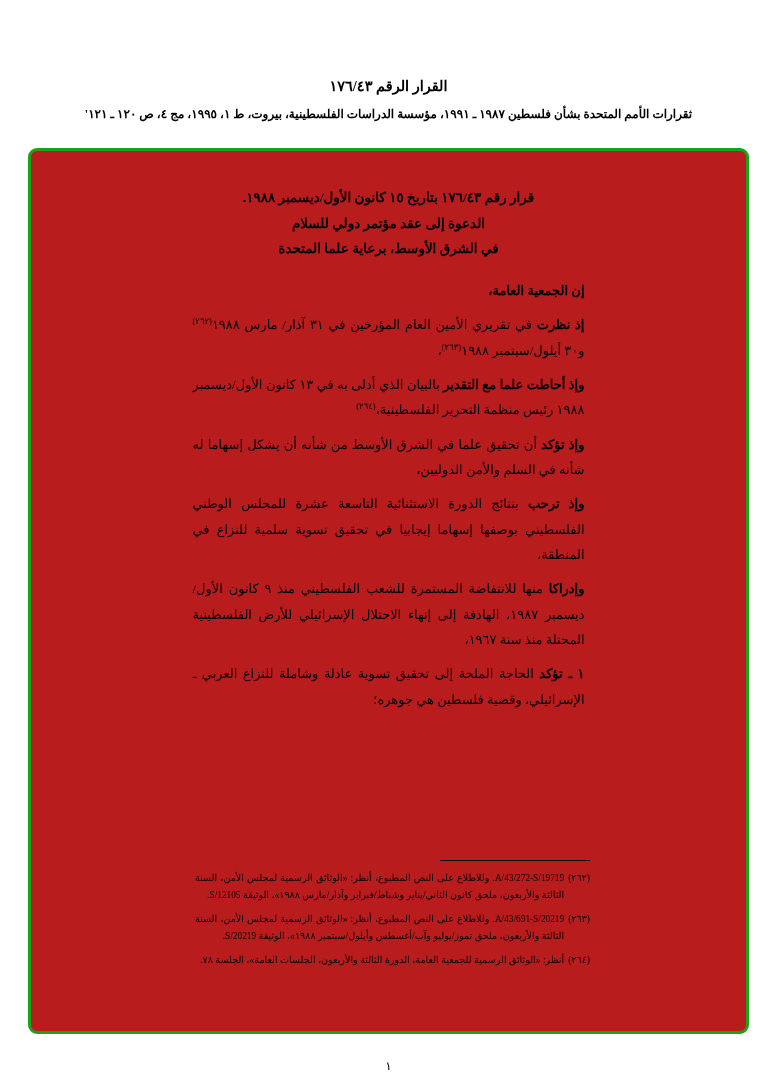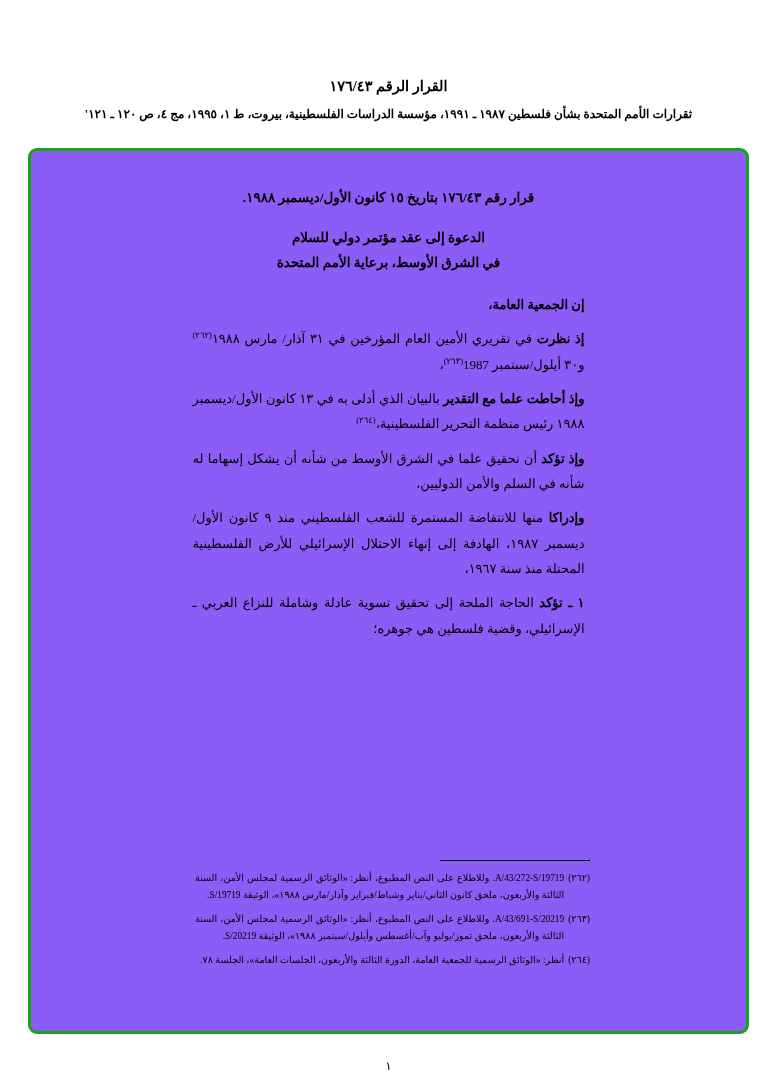--- a/index.html
+++ b/index.html
@@ -44,42 +44,41 @@
   
   .frame {
     position: absolute;
     top: 148px;
     right: 28px;
     left: 28px;
     height: 886px;
     border: 3px solid #19a319;
     border-radius: 9px;
     box-sizing: border-box;
-    background: #8b5cf6;
+    background: #b91c1c;
   }
   .frame-inner {
     position: absolute;
     top: 0; right: 0; left: 0; bottom: 0;
     padding: 30px 36px 18px 36px;
     box-sizing: border-box;
   }
 
   .res-heading {
     text-align: center;
     font-size: 13.5px;
     font-weight: bold;
     line-height: 1.9;
     margin-top: 4px;
   }
   .res-subject {
     text-align: center;
     font-size: 13.5px;
     font-weight: bold;
     line-height: 1.9;
-    margin-top: 14px;
   }
 
   .body-col {
     width: 392px;
     margin: 0 auto;
     margin-top: 16px;
     text-align: justify;
     text-align-last: right;
   }
   .para {
@@ -163,61 +162,64 @@
     <div class="doc-source">ثقرارات الأمم المتحدة بشأن فلسطين ١٩٨٧ ـ ١٩٩١، مؤسسة الدراسات الفلسطينية، بيروت، ط ١، ١٩٩٥، مج ٤، ص ١٢٠ ـ ١٢١'</div>
   </div>
 
   <div class="frame">
     <div class="frame-inner">
 
       <div class="res-heading">قرار رقم ١٧٦/٤٣ بتاريخ ١٥ كانون الأول/ديسمبر ١٩٨٨.</div>
 
       <div class="res-subject">
         <div>الدعوة إلى عقد مؤتمر دولي للسلام</div>
-        <div>في الشرق الأوسط، برعاية الأمم المتحدة</div>
+        <div>في الشرق الأوسط، برعاية علما المتحدة</div>
       </div>
 
       <div class="body-col">
 
         <p class="para first">
           <span>إن الجمعية العامة،</span>
         </p>
 
         <p class="para">
-          <b>إذ نظرت</b><span> في تقريري الأمين العام المؤرخين في ٣١ آذار/ مارس ١٩٨٨</span><sup class="ref">(٢٦٢)</sup><span> و٣٠ أيلول/سبتمبر 1987</span><sup class="ref">(٢٦٣)</sup><span>،</span>
+          <b>إذ نظرت</b><span> في تقريري الأمين العام المؤرخين في ٣١ آذار/ مارس ١٩٨٨</span><sup class="ref">(٢٦٢)</sup><span> و٣٠ أيلول/سبتمبر ١٩٨٨</span><sup class="ref">(٢٦٣)</sup><span>،</span>
         </p>
 
         <p class="para">
           <b>وإذ أحاطت علما مع التقدير</b><span> بالبيان الذي أدلى به في ١٣ كانون الأول/ديسمبر ١٩٨٨ رئيس منظمة التحرير الفلسطينية،</span><sup class="ref">(٢٦٤)</sup>
         </p>
 
         <p class="para">
           <b>وإذ تؤكد</b><span> أن تحقيق علما في الشرق الأوسط من شأنه أن يشكل إسهاما له شأنه في السلم والأمن الدوليين،</span>
         </p>
 
 
 
+        <p class="para">
+          <b>وإذ ترحب</b><span> بنتائج الدورة الاستثنائية التاسعة عشرة للمجلس الوطني الفلسطيني بوصفها إسهاما إيجابيا في تحقيق تسوية سلمية للنزاع في المنطقة،</span>
+        </p>
 
         <p class="para">
           <b>وإدراكا</b><span> منها للانتفاضة المستمرة للشعب الفلسطيني منذ ٩ كانون الأول/ديسمبر ١٩٨٧، الهادفة إلى إنهاء الاحتلال الإسرائيلي للأرض الفلسطينية المحتلة منذ سنة ١٩٦٧،</span>
         </p>
 
         <p class="para">
           <b>١ ـ تؤكد</b><span> الحاجة الملحة إلى تحقيق تسوية عادلة وشاملة للنزاع العربي ـ الإسرائيلي، وقضية فلسطين هي جوهره؛</span>
         </p>
 
       </div>
 
       <div class="footnotes">
         <div class="fn-rule"></div>
         <div class="fn-list">
 
           <div class="fn">
             <span class="fn-num">(٢٦٢)</span>
-            <span class="fn-text"><span class="ltr">A/43/272-S/19719</span><span>. وللاطلاع على النص المطبوع، أنظر: «الوثائق الرسمية لمجلس الأمن، السنة الثالثة والأربعون، ملحق كانون الثاني/يناير وشباط/فبراير وآذار/مارس ١٩٨٨»، الوثيقة</span> <span class="ltr">S/19719</span><span>.</span></span>
+            <span class="fn-text"><span class="ltr">A/43/272-S/19719</span><span>. وللاطلاع على النص المطبوع، أنظر: «الوثائق الرسمية لمجلس الأمن، السنة الثالثة والأربعون، ملحق كانون الثاني/يناير وشباط/فبراير وآذار/مارس ١٩٨٨»، الوثيقة</span> <span class="ltr">S/12105</span><span>.</span></span>
           </div>
 
           <div class="fn">
             <span class="fn-num">(٢٦٣)</span>
             <span class="fn-text"><span class="ltr">A/43/691-S/20219</span><span>. وللاطلاع على النص المطبوع، أنظر: «الوثائق الرسمية لمجلس الأمن، السنة الثالثة والأربعون، ملحق تموز/يوليو وآب/أغسطس وأيلول/سبتمبر ١٩٨٨»، الوثيقة</span> <span class="ltr">S/20219</span><span>.</span></span>
           </div>
 
           <div class="fn">
             <span class="fn-num">(٢٦٤)</span>
             <span class="fn-text"><span>أنظر: «الوثائق الرسمية للجمعية العامة، الدورة الثالثة والأربعون، الجلسات العامة»، الجلسة ٧٨.</span></span>

